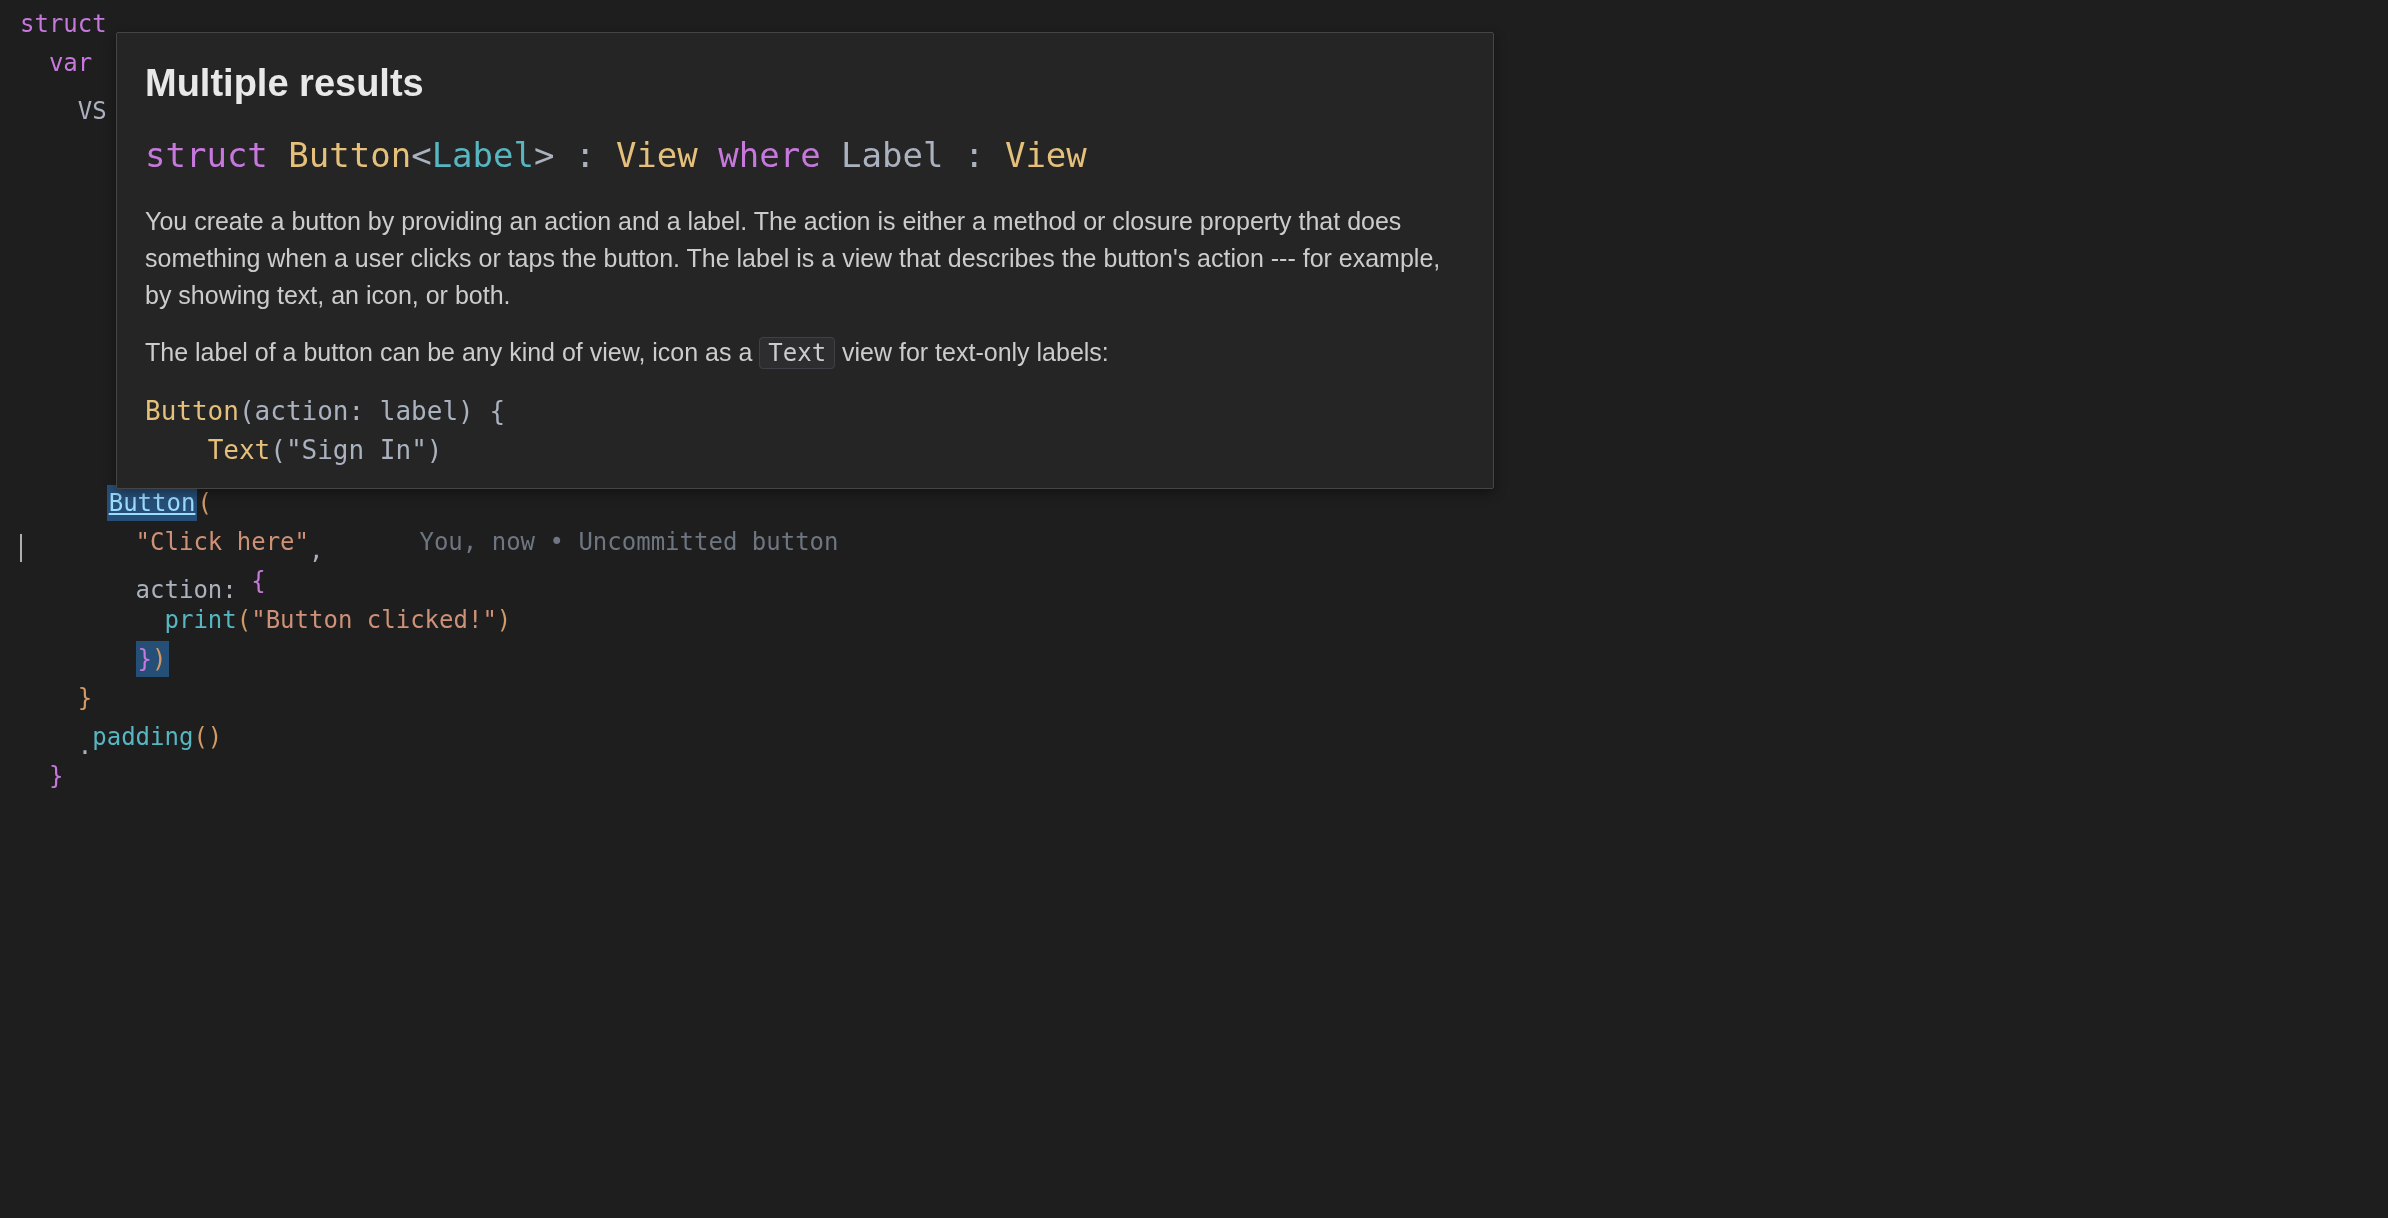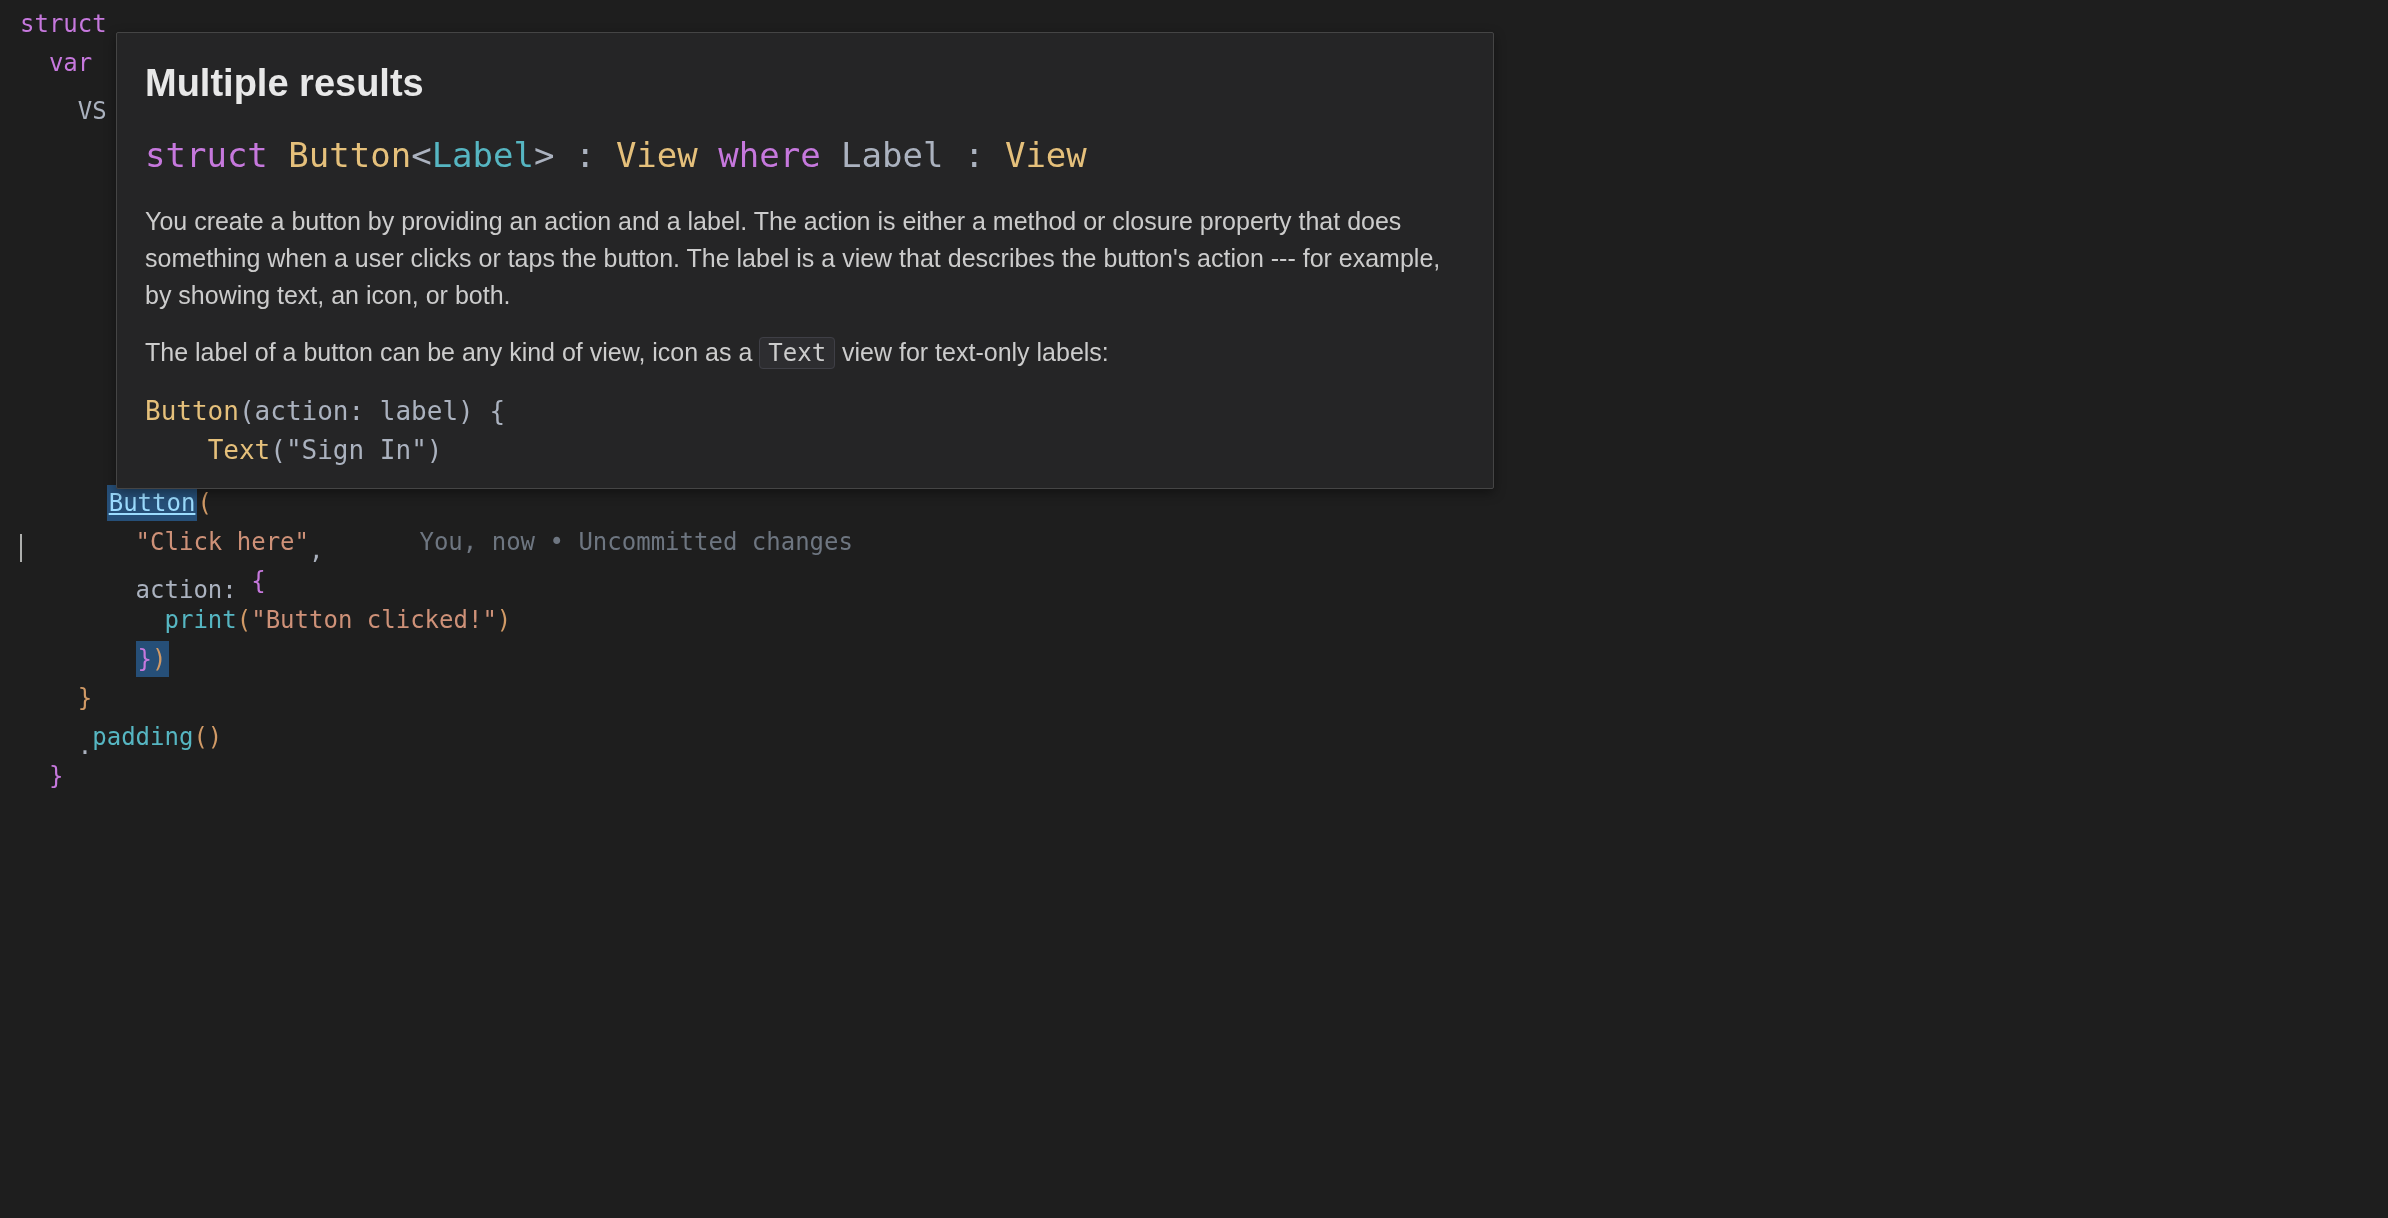--- a/index.html
+++ b/index.html
@@ -167,21 +167,21 @@
     <div class="code-line"></div>
     <div class="code-line"></div>
     <div class="code-line"></div>
 
     <div class="code-line" style="margin-top:11px;">
       <span style="white-space:pre;">      </span><span class="button-highlighted">Button</span><span class="bracket-yellow">(</span>
     </div>
 
     <div class="code-line">
       <span style="white-space:pre;">        </span><span class="string-orange">"Click here"</span><span class="text-white">,</span>
-      <span class="git-blame"><span>You, now</span> <span>•</span> <span>Uncommitted changes</span></span>
+      <span class="git-blame"><span>You, now</span> <span>•</span> <span>Uncommitted button</span></span>
     </div>
 
     <div class="code-line">
       <span style="white-space:pre;">        </span><span class="text-white">action</span><span class="text-white">:</span><span style="white-space:pre;"> </span><span class="bracket-pink">{</span>
     </div>
 
     <div class="code-line">
       <span style="white-space:pre;">          </span><span class="method-call">print</span><span class="bracket-yellow">(</span><span class="string-orange">"Button clicked!"</span><span class="bracket-yellow">)</span>
     </div>
 

